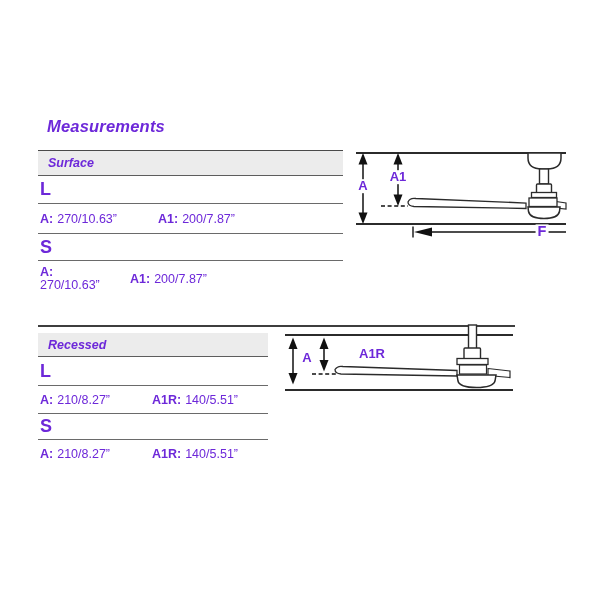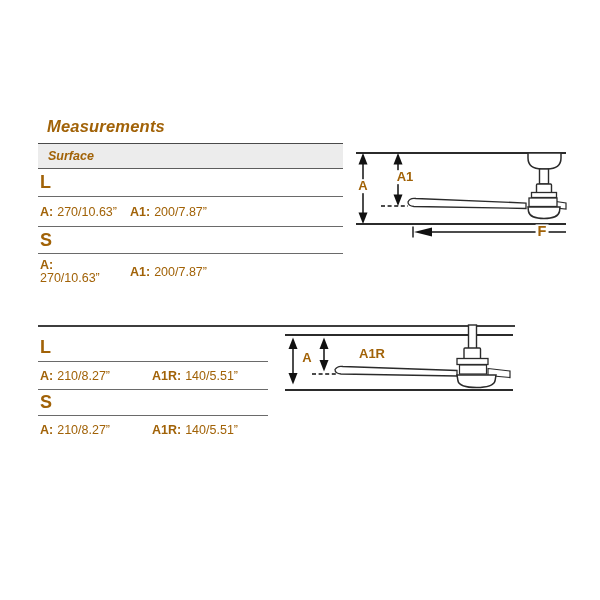--- a/index.html
+++ b/index.html
@@ -1,18 +1,18 @@
 <!DOCTYPE html>
 <html><head>
 <meta charset="utf-8">
 <style>
   html,body{margin:0;padding:0;background:#fff;}
   .canvas{
     position:relative;width:600px;height:600px;background:#ffffff;
-    font-family:"Liberation Sans","DejaVu Sans",sans-serif;color:#a16207;
+    font-family:"Liberation Sans","DejaVu Sans",sans-serif;color:#6d28d9;
     overflow:hidden;
   }
   .abs{position:absolute;}
 
   
   .doc-title{
     left:47px;top:117px;
     font-size:16.5px;font-weight:bold;font-style:italic;letter-spacing:.2px;
   }
 
@@ -52,28 +52,28 @@
   .dlabel.big{font-size:14.5px;}
   svg{display:block;}
 </style>
 </head>
 <body>
 
 <div class="canvas">
 
   <div class="abs doc-title">Measurements</div>
 
-  <div class="abs spec-table surface-table-box" style="left:38px;top:143px;width:305px;">
+  <div class="abs spec-table surface-table-box" style="left:38px;top:150px;width:305px;">
     <div class="thead" style="height:25px;">
       <span>Surface</span>
     </div>
     <div class="size-row" style="height:28px;">
       <span>L</span>
     </div>
-    <div class="spec-row" style="height:30px;">
+    <div class="spec-row" style="height:30px;gap:28px;">
       <span class="spec c1"><b class="lbl">A:</b><span class="val">270/10.63”</span></span>
       <span class="spec c2"><b class="lbl">A1:</b><span class="val">200/7.87”</span></span>
     </div>
     <div class="size-row" style="height:27px;">
       <span>S</span>
     </div>
     <div class="spec-row last" style="height:36px;">
       <span class="spec c1 stacked"><b class="lbl">A:</b><span class="val">270/10.63”</span></span>
       <span class="spec c2"><b class="lbl">A1:</b><span class="val">200/7.87”</span></span>
     </div>
@@ -116,27 +116,30 @@
 
       <path d="M175,62 H207 L206.5,66.5 Q205,73.5 191,73.5 Q177,73.5 175.5,66.5 Z" fill="#fff" stroke="#2b2b2b" stroke-width="1.5"></path>
 
       <g stroke="#111" fill="#111">
         <line x1="60" y1="81.5" x2="60" y2="92.5" stroke-width="1.4"></line>
         <polygon points="61,87 79,82.5 79,91.5" stroke="none"></polygon>
         <line x1="79" y1="87" x2="213" y2="87" stroke-width="1.6"></line>
       </g>
     </svg>
     <span class="dlabel" style="left:10px;top:41px;">A</span>
-    <span class="dlabel" style="left:52px;top:32px;">A1</span>
+    <span class="dlabel" style="left:45px;top:32px;">A1</span>
     <span class="dlabel big" style="left:189px;top:87px;">F</span>
   </div>
 
   <div class="abs top-rule" style="left:38px;top:325px;width:477px;"></div>
 
   <div class="abs spec-table" style="left:38px;top:333px;width:230px;">
+    <div class="thead" style="height:24px;">
+      <span>Recessed</span>
+    </div>
     <div class="size-row" style="height:29px;">
       <span>L</span>
     </div>
     <div class="spec-row" style="height:28px;">
       <span class="spec rc1"><b class="lbl">A:</b><span class="val">210/8.27”</span></span>
       <span class="spec rc2"><b class="lbl">A1R:</b><span class="val">140/5.51”</span></span>
     </div>
     <div class="size-row" style="height:26px;">
       <span>S</span>
     </div>

